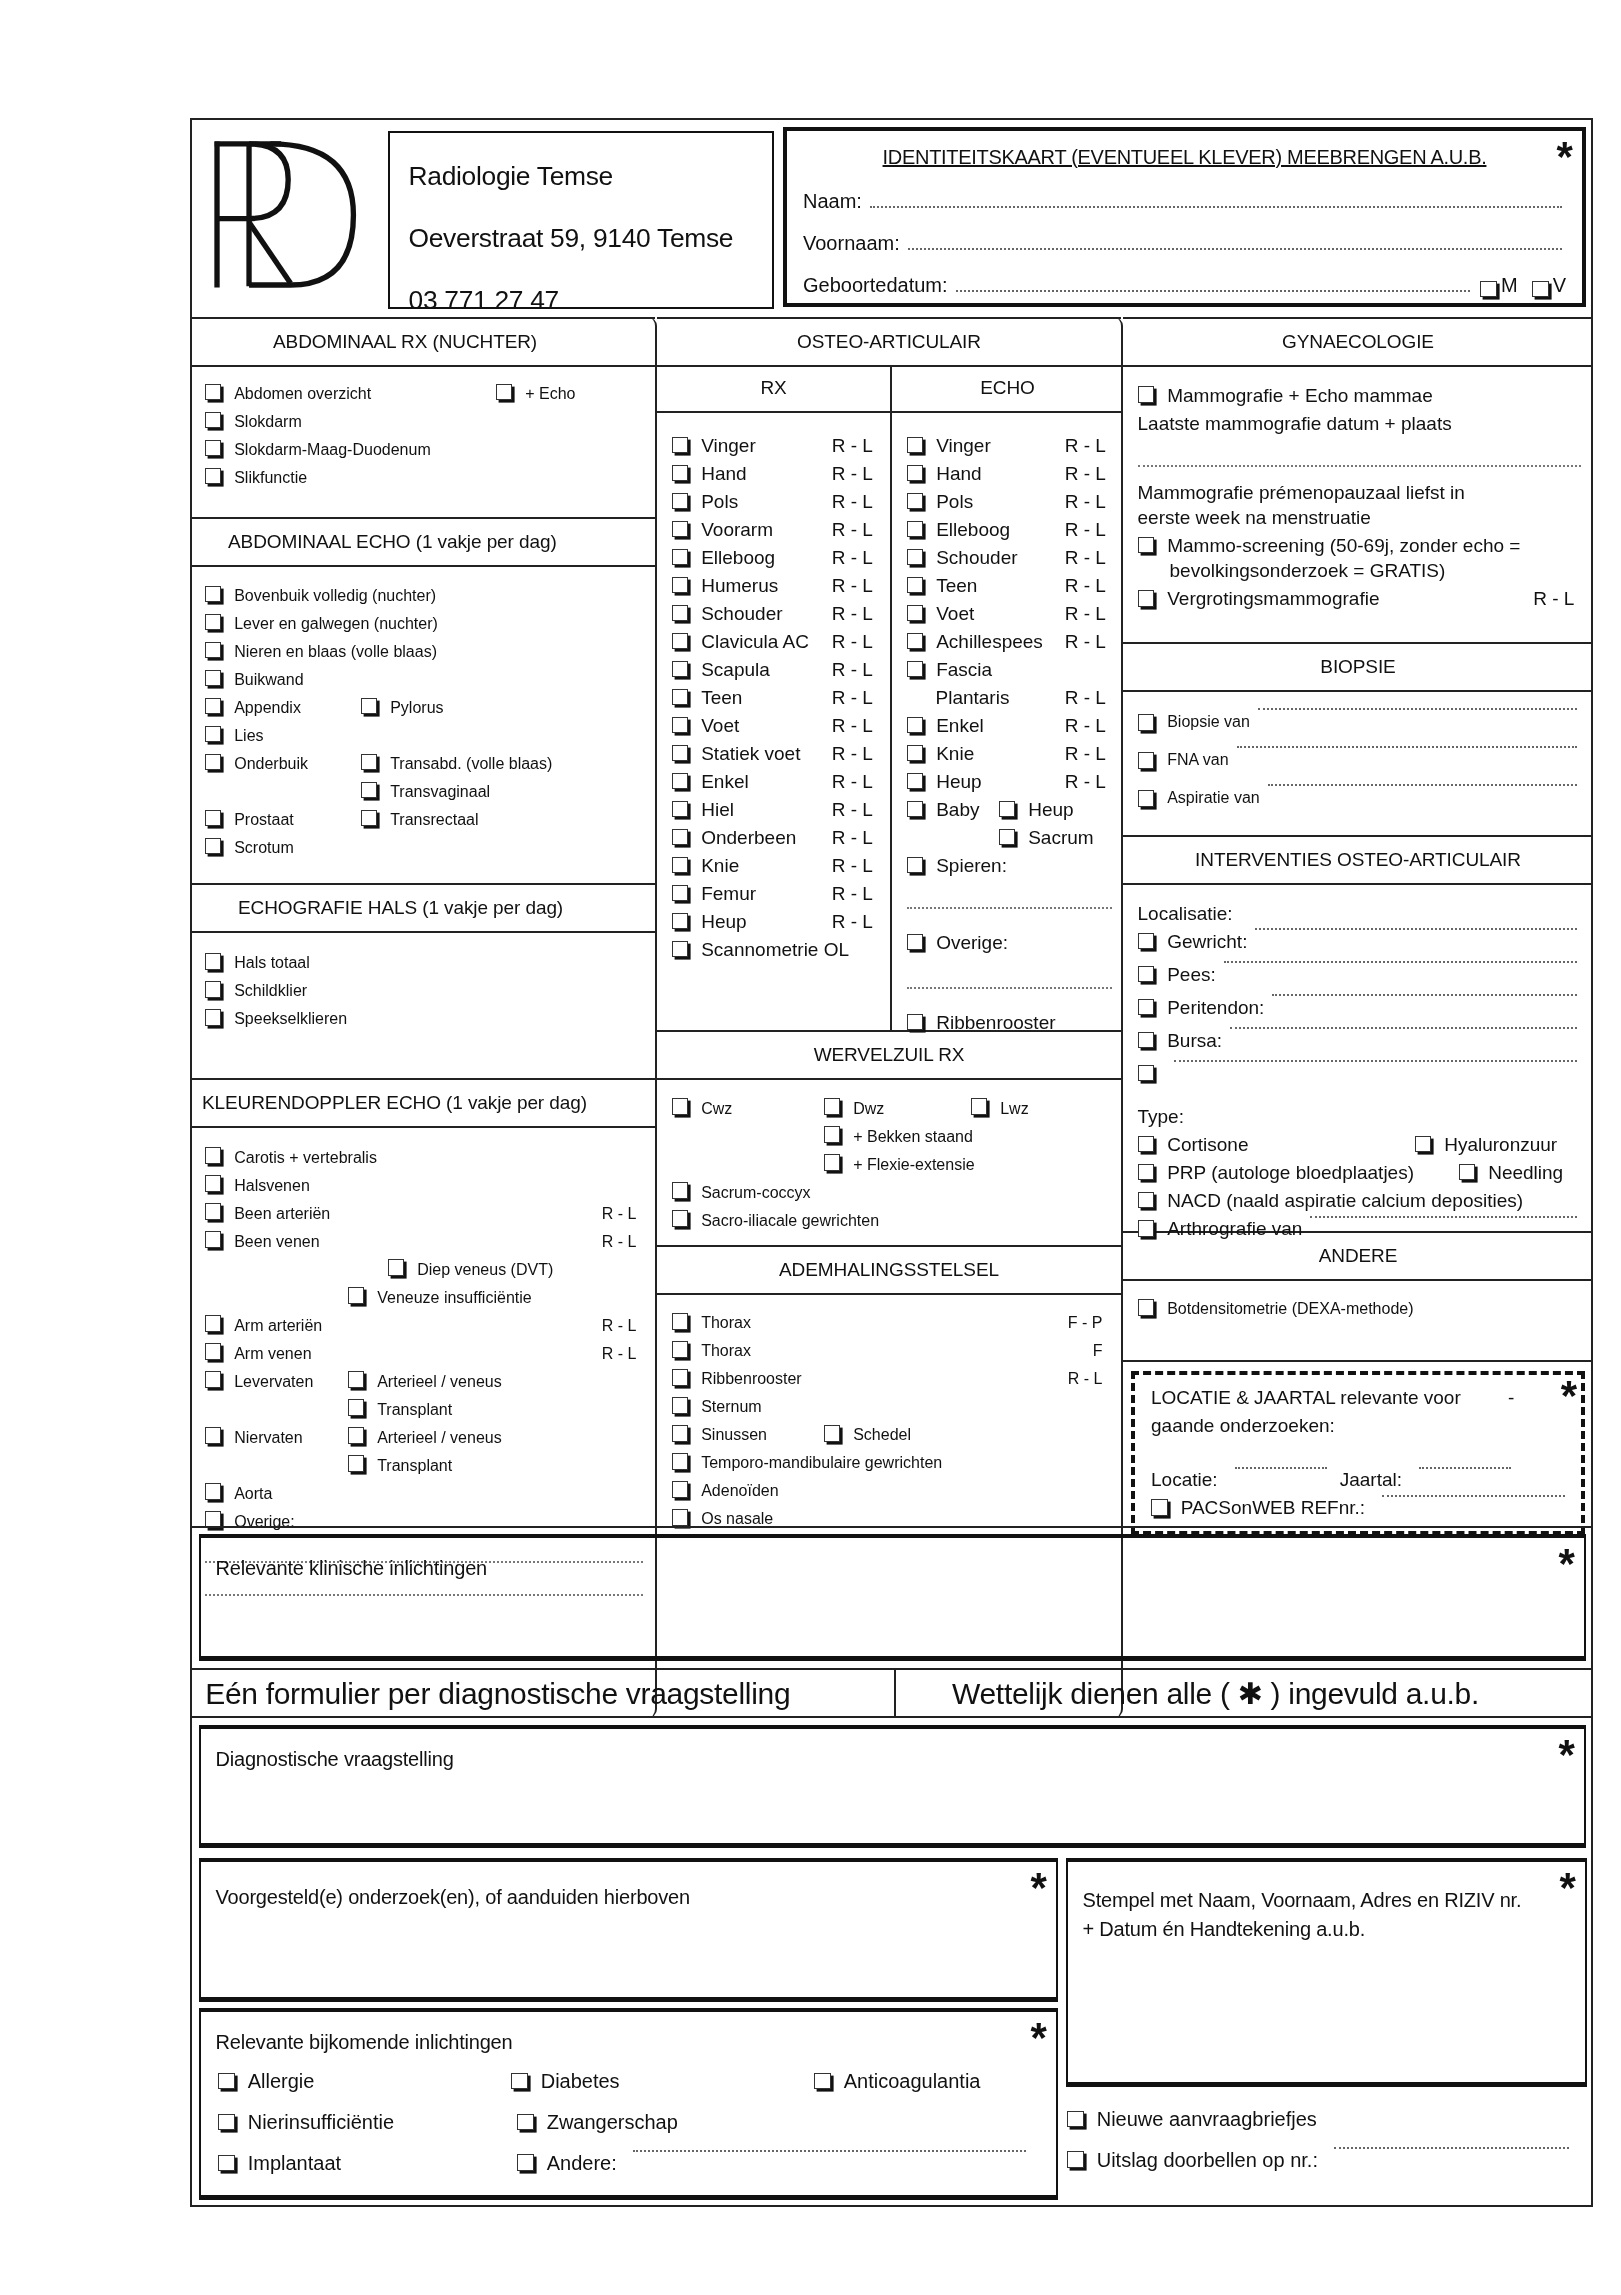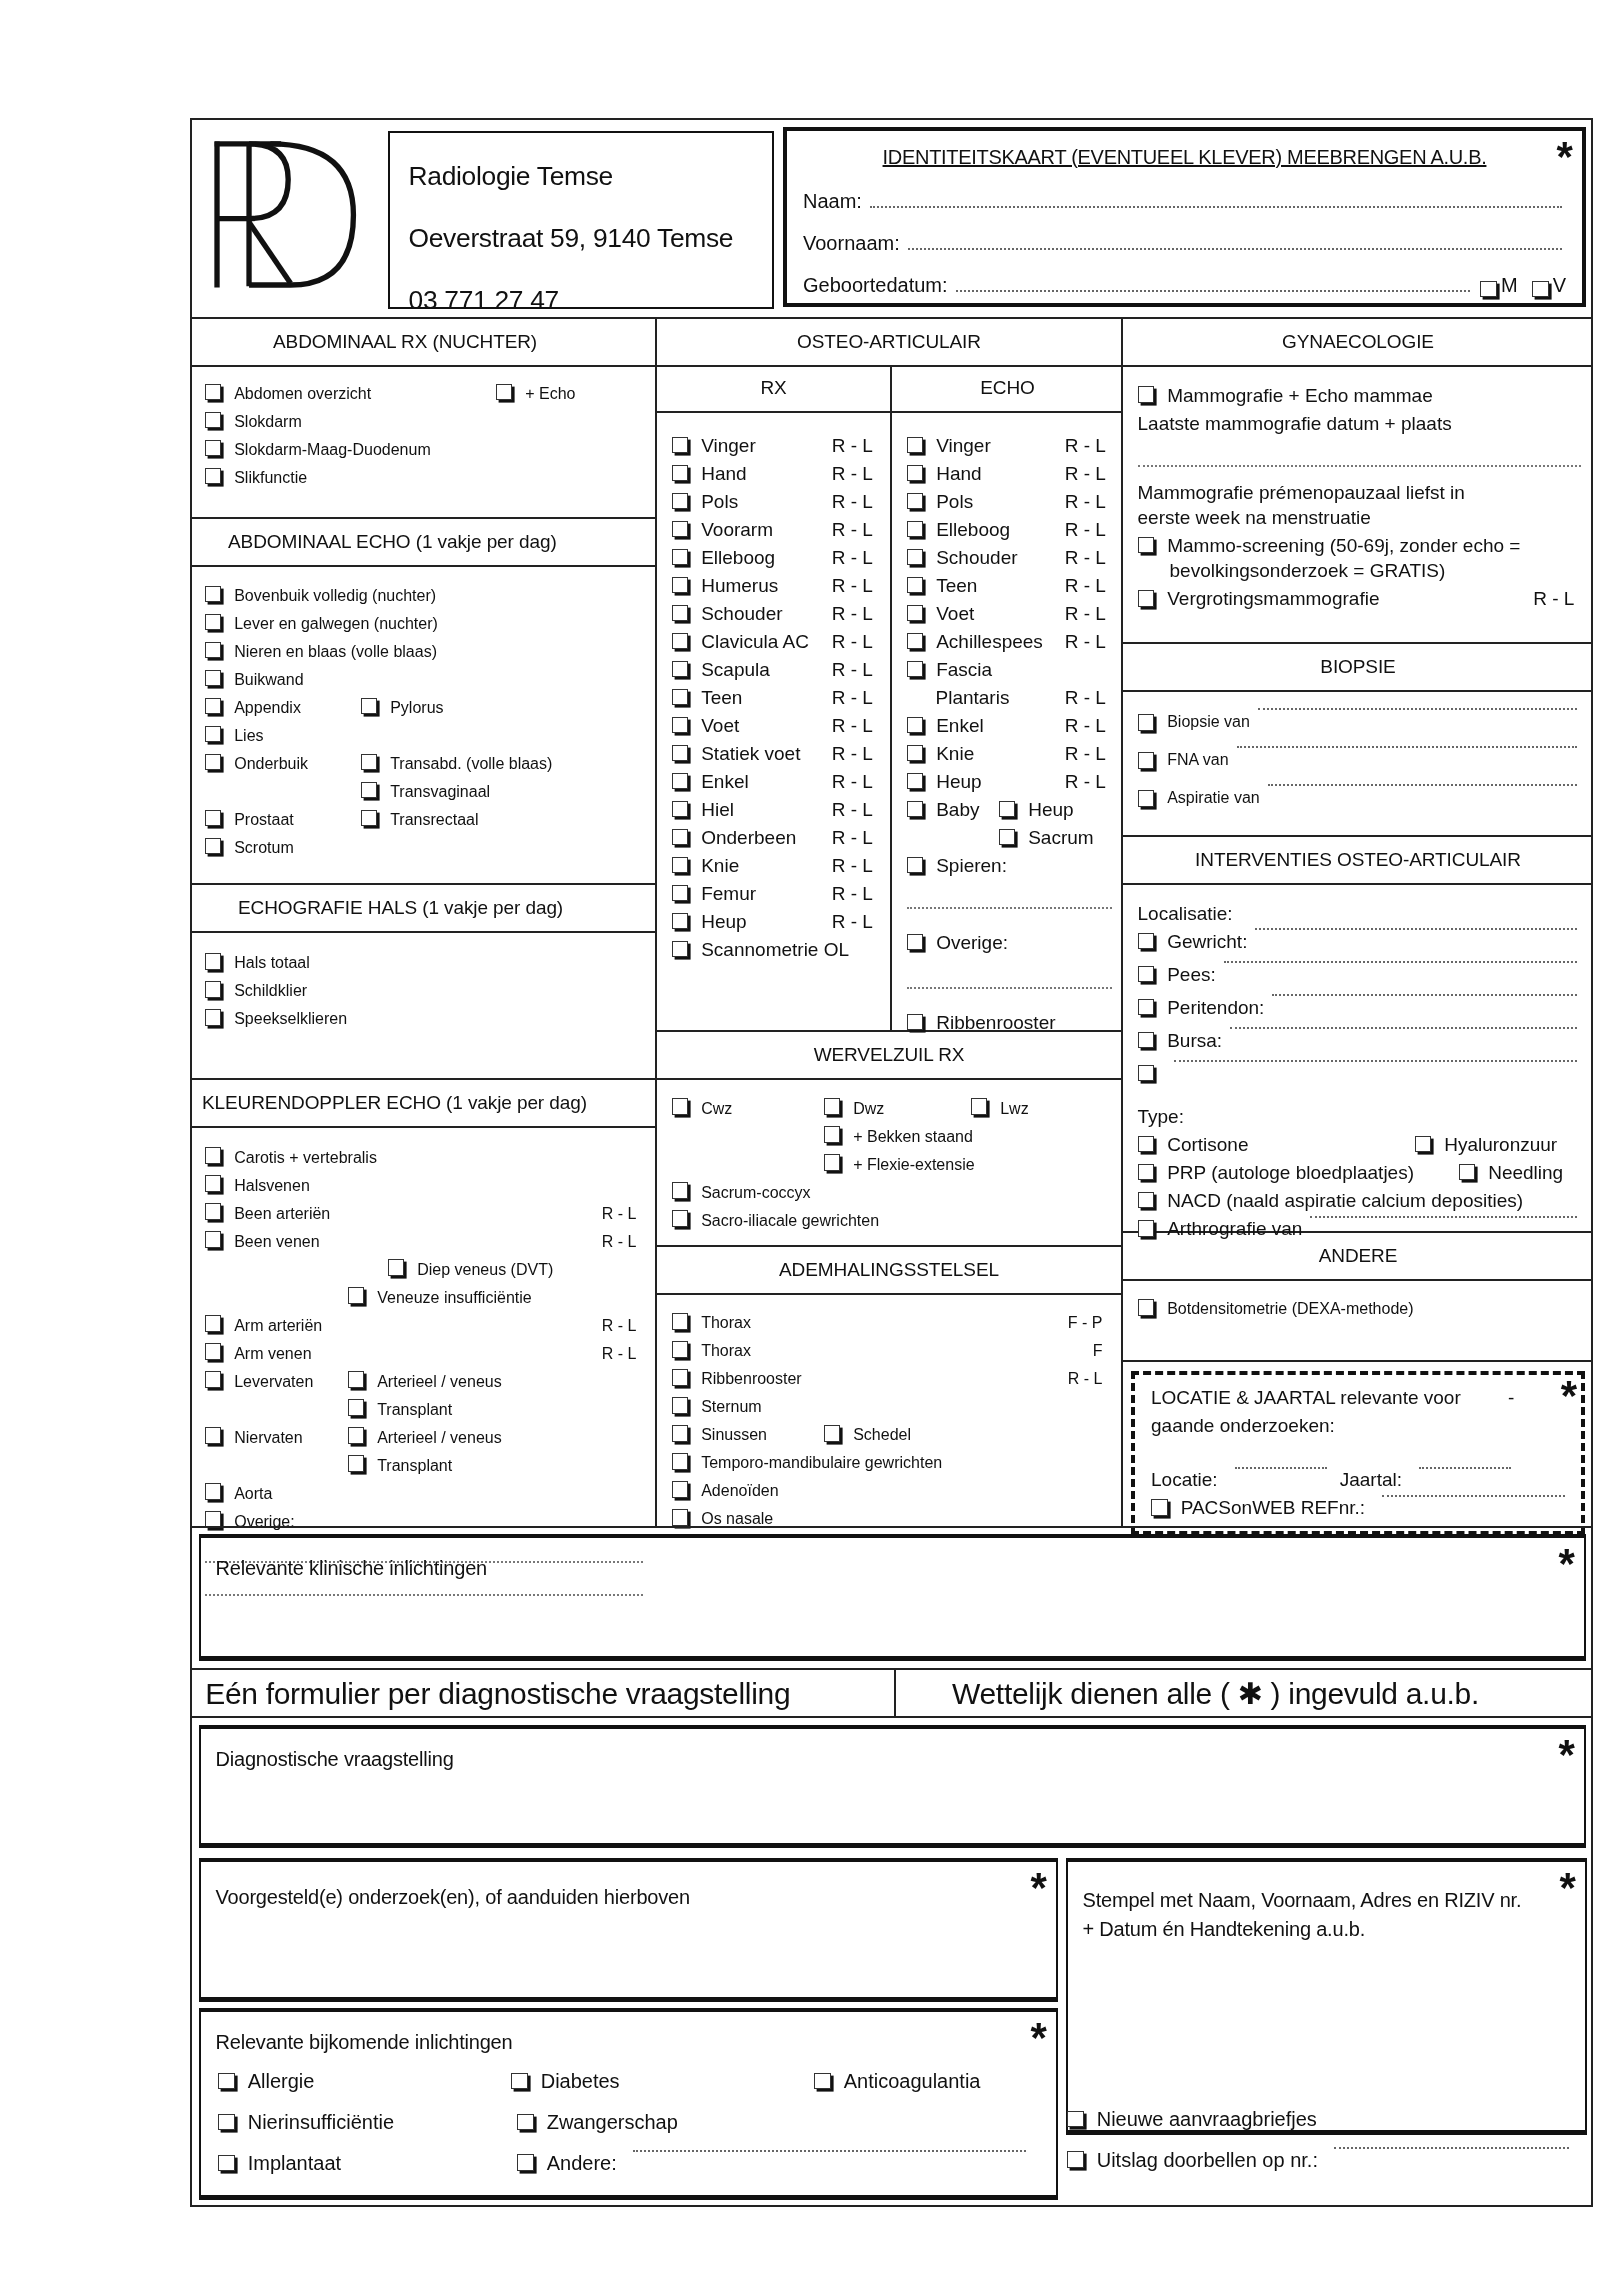--- a/index.html
+++ b/index.html
@@ -15,21 +15,21 @@
   .addr div { height: 62px; white-space: nowrap; }
   .idbox { left: 783px; top: 127px; width: 803px; height: 180px; border: 4px solid #111; padding: 14.5px 16px 0 16px;
            font-size: 20px; text-align: center; }
   .idbox .title { text-decoration: underline; text-decoration-thickness: 2px; letter-spacing: -0.3px; white-space: nowrap; }
   .idrow { display: flex; align-items: flex-end; height: 42px; white-space: nowrap; }
   .dots { flex: 1; border-bottom: 2px dotted #666; margin: 0 4px 5.3px 8px; height: 0.7px; }
   .star { font-size: 42px; font-weight: bold; line-height: 1; }
   .idbox .star { position: absolute; right: 9.2px; top: 5.3px; }
 
   
-  .col { top: 317px; height: 1209px; border-right: 2px solid #222; }
+  .col { top: 317px; height: 1401px; border-right: 2px solid #222; border-radius: 9px; }
   .col1 { left: 190px; width: 467px; }
   .col2 { left: 657px; width: 466px; }
   .col3 { left: 1123px; width: 470px; border-right: none; }
   .sec-h { border-top: 2px solid #222; border-bottom: 2px solid #222; text-align: center; font-size: 19px;
            height: 46px; line-height: 45px; letter-spacing: -0.1px; white-space: nowrap; }
   .col1 .sec-h { text-align: left; padding-left: 0; }
   .list { padding: 8px 12px 5.3px 14.5px; font-size: 16px; }
   .row { position: relative; height: 28px; line-height: 28px; white-space: nowrap; }
   .cb { display: inline-block; width: 14.5px; height: 14.5px; border: 1.3px solid #333; box-shadow: 2.6px 2.6px 0 #111;
         vertical-align: -1.3px; margin-right: 13.2px; background: #fff; }
@@ -353,21 +353,21 @@
 <div class="abs box" style="left:199px;top:1725px;width:1387px;height:123px;">
   <span class="lbl">Diagnostische vraagstelling</span>
   <span class="star">*</span>
 </div>
 
 <div class="abs box" style="left:199px;top:1858px;width:859px;height:144px;">
   <span class="lbl" style="top:24px;">Voorgesteld(e) onderzoek(en), of aanduiden hierboven</span>
   <span class="star">*</span>
 </div>
 
-<div class="abs box" style="left:1066px;top:1858px;width:521px;height:277px;">
+<div class="abs box" style="left:1066px;top:1858px;width:521px;height:229px;">
   <span class="lbl" style="top:24px;line-height:29px;">
     <span>Stempel met Naam, Voornaam, Adres en RIZIV nr.</span><br>
     <span>+ Datum én Handtekening a.u.b.</span>
   </span>
   <span class="star">*</span>
 </div>
 
 <div class="abs box" style="left:199px;top:2008px;width:859px;height:192px;">
   <span class="lbl" style="top:18.5px;">Relevante bijkomende inlichtingen</span>
   <span class="star">*</span>

